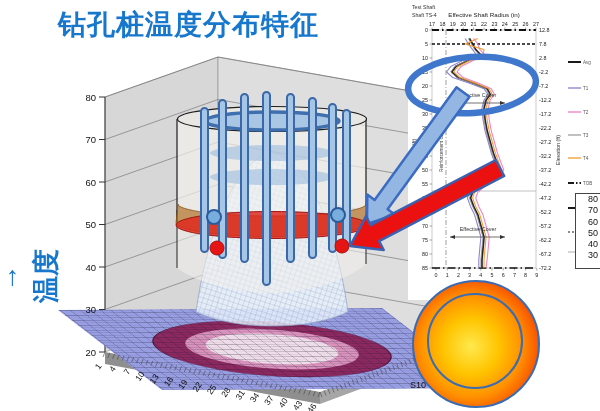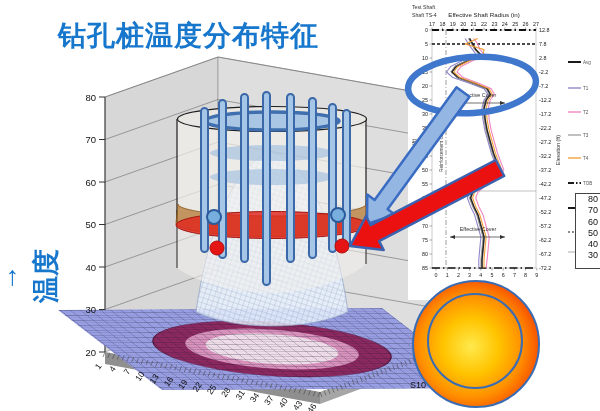--- a/index.html
+++ b/index.html
@@ -1,19 +1,19 @@
 <!DOCTYPE html>
 <html><head>
 <meta charset="utf-8">
 <style>
   html,body{margin:0;padding:0;background:#fff;}
   #stage{position:relative;width:600px;height:411px;background:#ffffff;overflow:hidden;
          font-family:"Liberation Sans", sans-serif;}
   #main-title{position:absolute;left:58px;top:6px;font-size:28px;font-weight:900;
-              letter-spacing:1px;color:#1677cc;white-space:nowrap;margin-top:11px;}
+              letter-spacing:1px;color:#1677cc;white-space:nowrap;}
   #y-axis-label{position:absolute;left:2px;top:216px;width:56px;height:120px;
                 display:flex;flex-direction:column;align-items:center;justify-content:center;
                 transform:rotate(-90deg);transform-origin:50% 50%;
                 color:#1677cc;font-weight:900;font-size:27px;white-space:nowrap;}
   #y-axis-label .arr{display:inline-block;transform:rotate(90deg);font-weight:900;}
   svg{position:absolute;left:0;top:0;}
   #inset-svg{left:408px;top:0;background:#ffffff;}
   #scale-box{position:absolute;left:575px;top:193px;width:24px;height:74px;background:#fff;
              border:1px solid #444;overflow:hidden;z-index:6;}
   #scale-box .v{font-size:9px;line-height:11.3px;text-align:right;padding-right:2px;color:#111;}

